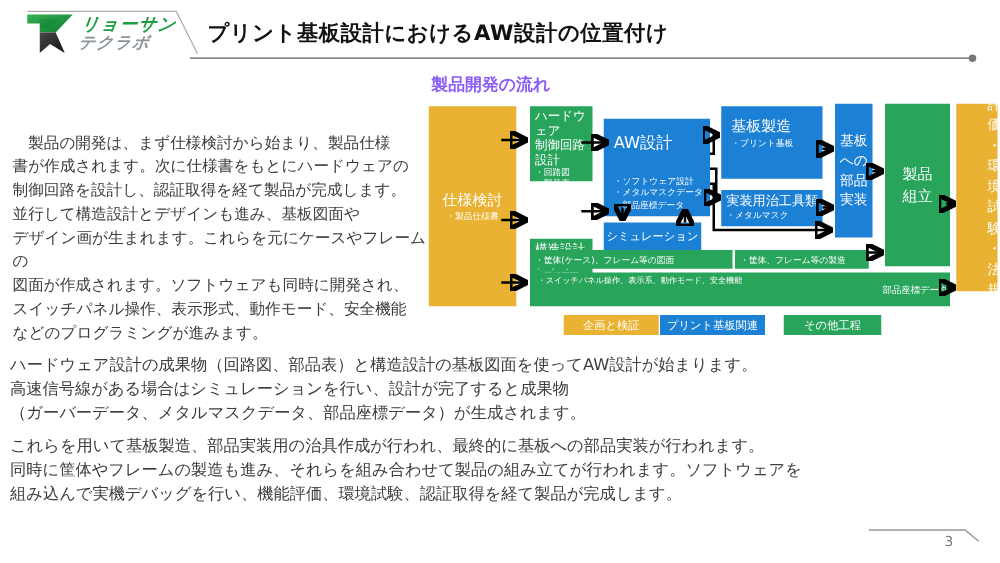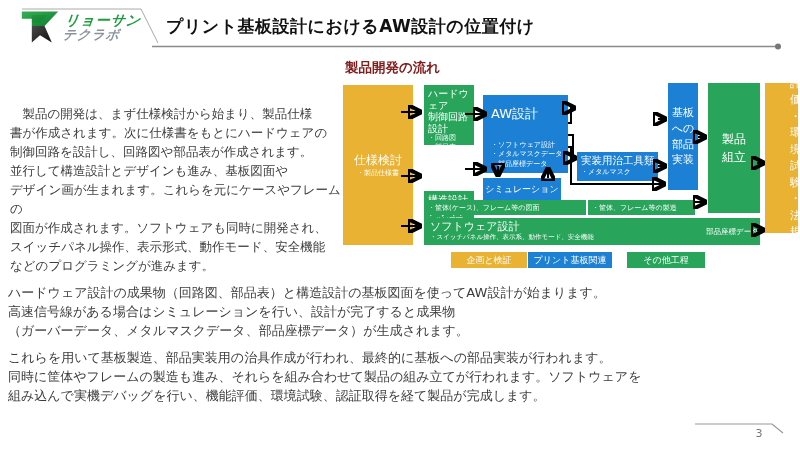--- a/index.html
+++ b/index.html
@@ -17,21 +17,21 @@
   
   .sub-heading{position:absolute;left:22px;top:84px;font-size:13.5px;font-weight:bold;color:#222;
     border-bottom:2px solid #3c3c3c;box-shadow:0 3px 0 0 #edb430;padding-bottom:1px;}
   .left-para{position:absolute;left:10px;top:104px;width:340px;font-size:12.5px;line-height:19px;color:#3c3c3c;}
 
   
   .para-mid{position:absolute;left:8px;top:283px;width:784px;font-size:13px;line-height:19px;color:#3c3c3c;}
   .para-bot{position:absolute;left:8px;top:348px;width:784px;font-size:13px;line-height:19px;color:#3c3c3c;}
 
   
-  .diagram-label{position:absolute;left:345px;top:59px;font-size:13.5px;font-weight:bold;color:#7f1d1d;}
+  .diagram-label{position:absolute;left:345px;top:59px;font-size:13.5px;font-weight:bold;color:#8b5cf6;}
   .diagram{position:absolute;left:343px;top:82px;width:455px;height:190px;}
   .dbox{position:absolute;color:#fff;box-sizing:border-box;}
   .yellow{background:#e9b232;}
   .blue{background:#1c80d4;}
   .green{background:#28a45b;}
   .dbox .t{font-weight:normal;}
   .dbox .b{font-size:7px;line-height:1.35;}
   .center-col{display:flex;flex-direction:column;align-items:center;justify-content:center;text-align:center;}
 
   .spec{left:0;top:3px;width:70px;height:160px;}
@@ -99,21 +99,21 @@
     </svg>
     <div class="logo-text">
       <div class="l1">リョーサン</div>
       <div class="l2">テクラボ</div>
     </div>
   </div>
   <div class="page-title">プリント基板設計におけるAW設計の位置付け</div>
 
   <div class="left-para pre">　製品の開発は、まず仕様検討から始まり、製品仕様
 書が作成されます。次に仕様書をもとにハードウェアの
-制御回路を設計し、回路図や部品表が作成されます。
+制御回路を設計し、認証取得を経て製品が完成します。
 並行して構造設計とデザインも進み、基板図面や
 デザイン画が生まれます。これらを元にケースやフレームの
 図面が作成されます。ソフトウェアも同時に開発され、
 スイッチパネル操作、表示形式、動作モード、安全機能
 などのプログラミングが進みます。</div>
 
   <div class="diagram-label">製品開発の流れ</div>
   <div class="diagram">
 
     <div class="dbox yellow spec center-col">
@@ -140,20 +140,24 @@
       <div class="t">AW設計</div>
       <div class="b pre">・ソフトウェア設計
 ・メタルマスクデータ
 ・部品座標データ</div>
     </div>
 
     <div class="dbox blue sim center-col">
       <div class="t">シミュレーション</div>
     </div>
 
+    <div class="dbox blue pcb">
+      <div class="t">基板製造</div>
+      <div class="b pre">・プリント基板</div>
+    </div>
 
     <div class="dbox blue jig">
       <div class="t">実装用治工具類</div>
       <div class="b pre">・メタルマスク</div>
     </div>
 
     <div class="dbox blue mount center-col pre">基板
 への
 部品
 実装</div>
@@ -167,21 +171,20 @@
 環境
 試験
 ・
 法規
 認証</div>
 
     <div class="dbox green bar frameDesign">・筐体(ケース)、フレーム等の図面</div>
     <div class="dbox green bar frameMfg">・筐体、フレーム等の製造</div>
 
     <div class="dbox green sw">
-      <div class="t">ソフトウェア設計</div>
       <div class="b">・スイッチパネル操作、表示系、動作モード、安全機能</div>
       <div class="debug-label">部品座標データ</div>
     </div>
 
     <svg class="arrows" width="455" height="190" viewBox="0 0 455 190">
       <defs>
         <marker id="ah" markerWidth="7" markerHeight="7" refX="5.5" refY="3.5" orient="auto">
           <path d="M0,0 L7,3.5 L0,7 Z" fill="#000" stroke="none"></path>
         </marker>
       </defs>

